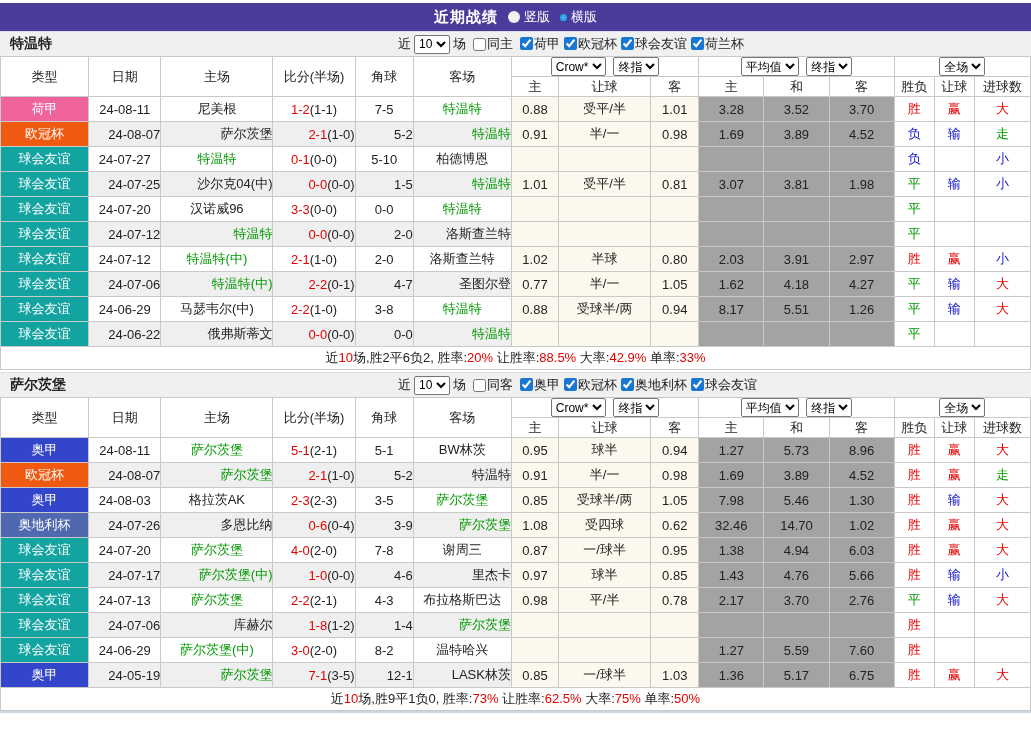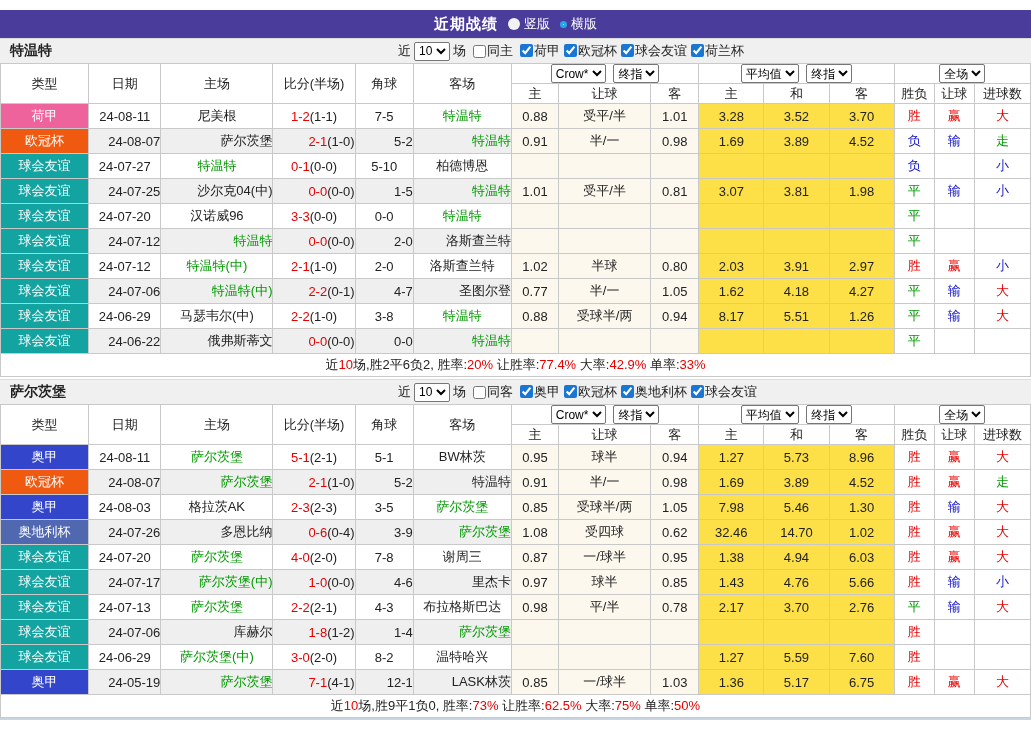--- a/index.html
+++ b/index.html
@@ -2,21 +2,21 @@
 <html><head>
 <meta charset="utf-8">
 <style>
   * { box-sizing: border-box; }
   body {
     margin: 0;
     background: #fff;
     font-family: "Liberation Sans", "DejaVu Sans", sans-serif;
     color: #222;
   }
-  .page { width: 1031px; padding-top: 10px; border-bottom: 2px solid #c9d6e2; }
+  .page { width: 1031px; padding-top: 3px; border-bottom: 2px solid #c9d6e2; }
 
   
   .title-bar {
     height: 28px; background: #4a3c9b; color: #fff;
     display: flex; align-items: center; justify-content: center; gap: 10px;
   }
   .title-text { font-weight: bold; font-size: 15px; letter-spacing: 1px; }
   .radio-opt { display: inline-flex; align-items: center; gap: 4px; font-size: 13px; cursor: pointer; }
   .radio { display: inline-block; border-radius: 50%; }
   .radio.unchecked { width: 12px; height: 12px; background: #f2f2f2; }
@@ -35,21 +35,21 @@
   .filter label { display: inline-flex; align-items: center; cursor: pointer; }
 
   
   table { border-collapse: collapse; width: 100%; table-layout: fixed; font-size: 13px; border-radius: 19px; }
   th, td { border: 1px solid #c9c9c9; text-align: center; padding: 0; white-space: nowrap; overflow: hidden; }
   thead th { font-weight: normal; background: #fff; height: 20px; }
   thead .sel-cell select { height: 19px; font-size: 12px; border: 1px solid #767676; border-radius: 2px; background: #fff; margin: 0 2px; }
   tbody td { height: 25px; background: #fff; }
   tbody tr.even td:not(.odds):not(.avg):not(.res):not(.type) { background: #efefef; text-align: right; }
   td.odds { background: #fdf8ee; }
-  td.avg  { background: #fde047; }
+  td.avg  { background: #a3a3a3; }
   td.type { color: #fff; }
   .hl { color: #009900; }
   .red { color: #e60000; }
   .blue { color: #1414cc; }
   .green { color: #009900; }
   tfoot td { height: 23px; background: #fff; font-size: 13px; }
   .sum-red { color: #e60000; }
 </style>
 </head>
 <body>
@@ -311,21 +311,21 @@
             <td class="avg"></td>
             <td class="avg"></td>
             <td class="avg"></td>
             <td class="res green">平</td>
             <td class="res "></td>
             <td class="res "></td>
           </tr>
         </tbody>
       <tfoot>
         <tr>
-            <td colspan="15" id="summary-0"><span class="">近</span><span class="sum-red">10</span><span class="">场,胜2平6负2, 胜率:</span><span class="sum-red">20%</span><span class=""> 让胜率:</span><span class="sum-red">77.4%</span><span class=""> 大率:</span><span class="sum-red">42.9%</span><span class=""> 单率:</span><span class="sum-red">33%</span></td>
+            <td colspan="15" id="summary-0"><span class="">近</span><span class="sum-red">10</span><span class="">场,胜2平6负2, 胜率:</span><span class="sum-red">20%</span><span class=""> 让胜率:</span><span class="sum-red">88.5%</span><span class=""> 大率:</span><span class="sum-red">42.9%</span><span class=""> 单率:</span><span class="sum-red">33%</span></td>
           </tr>
       </tfoot>
     </table>
   </div>
 
   <div class="section section2">
     <div class="team-band">
       <span class="team-name">萨尔茨堡</span>
       <div class="filter">
         <span>近</span>
@@ -551,21 +551,21 @@
             <td class="avg">5.59</td>
             <td class="avg">7.60</td>
             <td class="res red">胜</td>
             <td class="res "></td>
             <td class="res "></td>
           </tr>
           <tr class="even">
             <td class="type" style="background: rgb(51, 70, 203);">奥甲</td>
             <td>24-05-19</td>
             <td class="hl">萨尔茨堡</td>
-            <td><span class="red">7-1</span><span>(4-1)</span></td>
+            <td><span class="red">7-1</span><span>(3-5)</span></td>
             <td>12-1</td>
             <td class="">LASK林茨</td>
             <td class="odds">0.85</td>
             <td class="odds">一/球半</td>
             <td class="odds">1.03</td>
             <td class="avg">1.36</td>
             <td class="avg">5.17</td>
             <td class="avg">6.75</td>
             <td class="res red">胜</td>
             <td class="res red">赢</td>

